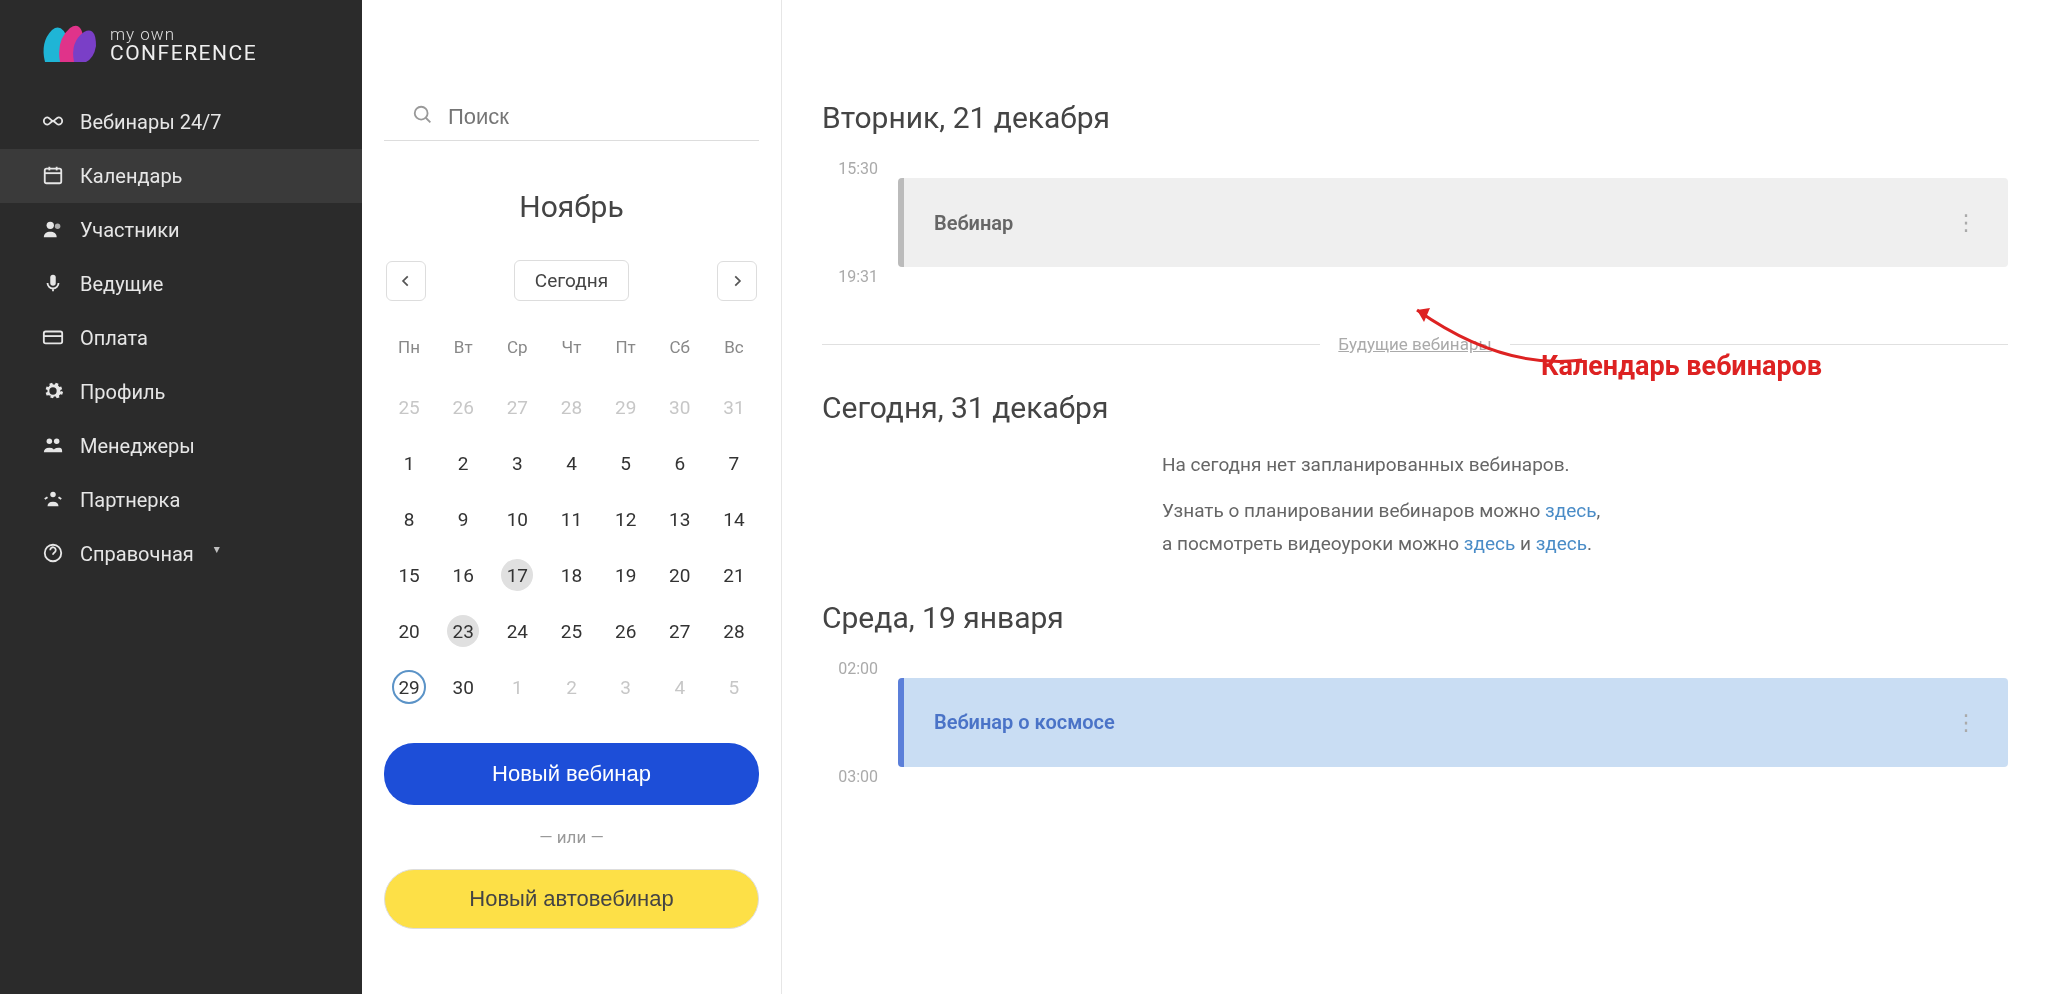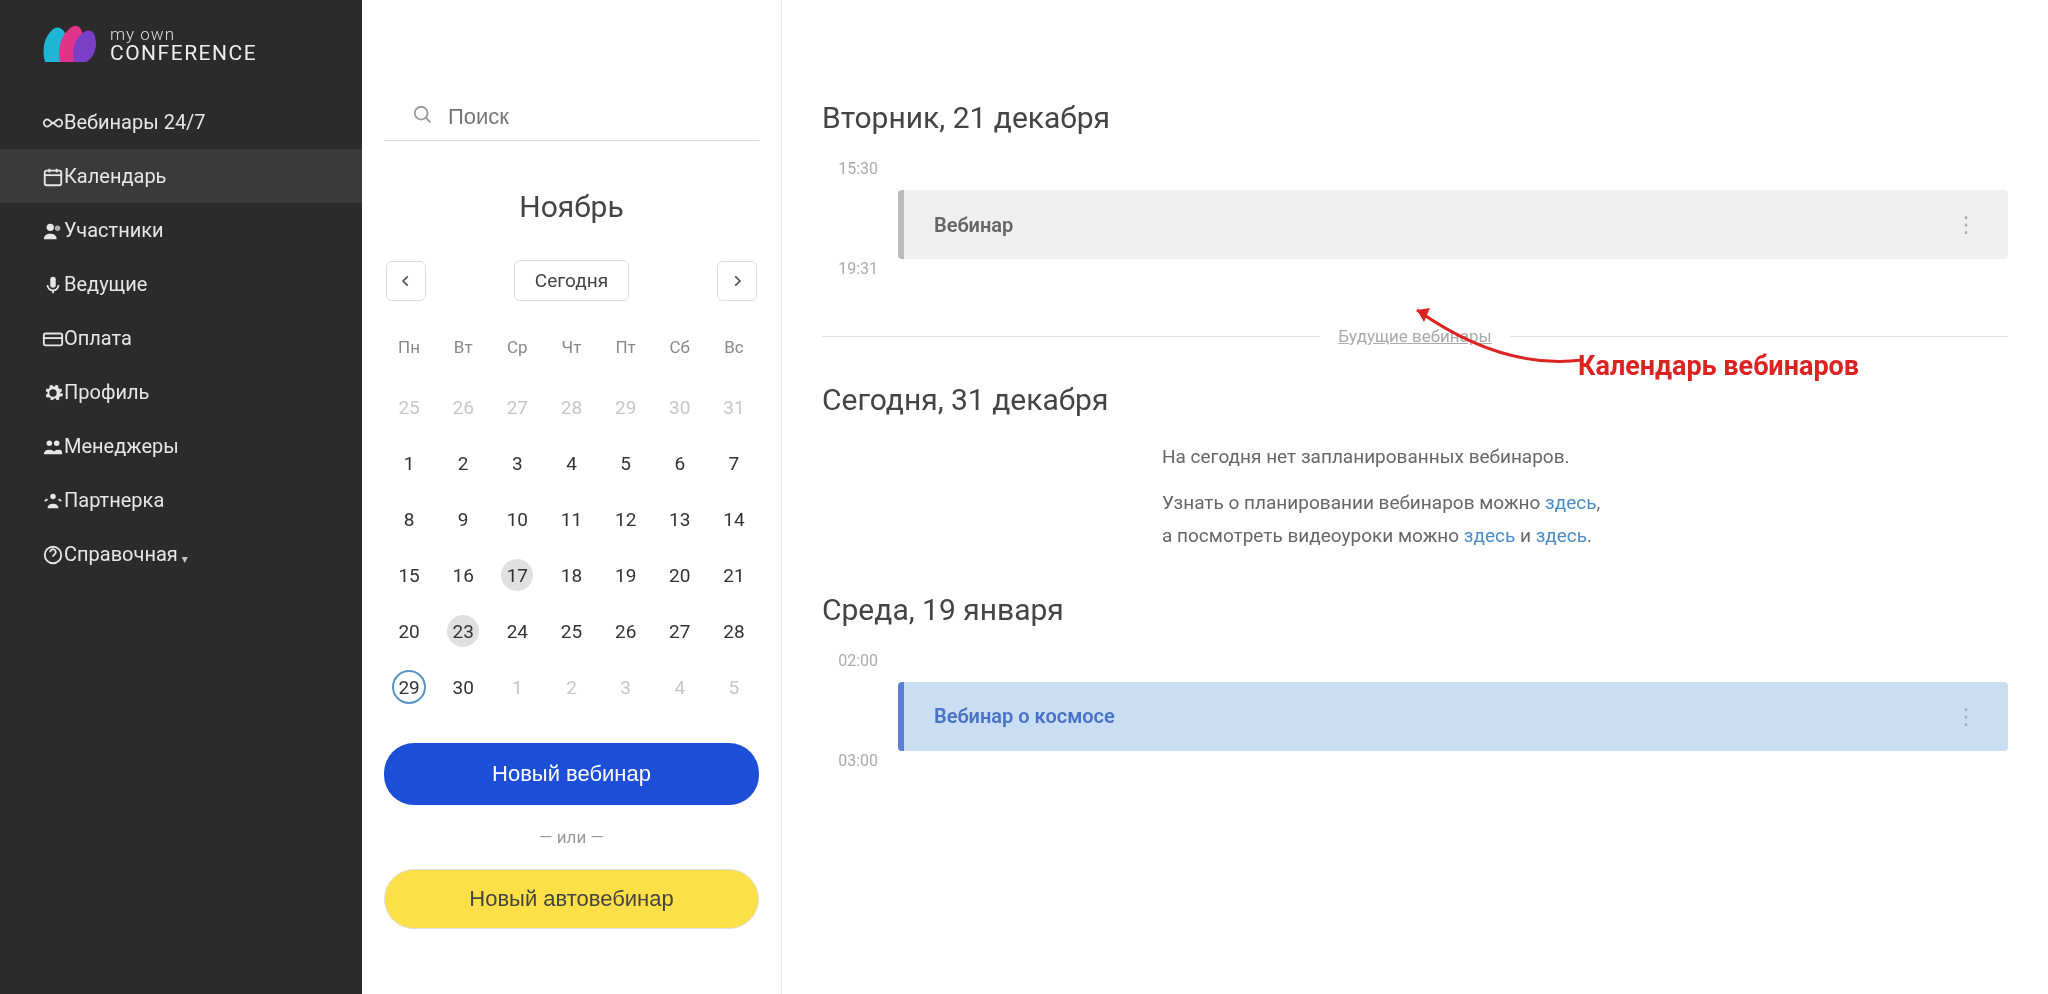--- a/index.html
+++ b/index.html
@@ -7,21 +7,21 @@
 .app { display: flex; height: 994px; width: 2048px; overflow: hidden; }
 
 
 .sidebar { width: 362px; background: #2b2b2b; color: #e6e6e6; display: flex; flex-direction: column; padding-top: 18px; }
 .logo { display: flex; align-items: center; padding: 4px 28px 22px 40px; }
 .logo-mark { width: 60px; height: 45px; margin-right: 10px; position: relative; }
 .logo-text { line-height: 1; }
 .logo-text .top { font-size: 17px; letter-spacing: 1px; font-weight: 300; color: #ddd; }
 .logo-text .bot { font-size: 21px; letter-spacing: 1.5px; font-weight: 400; color: #eee; }
 .nav { display: flex; flex-direction: column; margin-top: 6px; }
-.nav-item { display: flex; align-items: flex-end; padding: 15px 28px 15px 42px; font-size: 20px; color: #e6e6e6; cursor: pointer; }
+.nav-item { display: flex; align-items: flex-start; gap: 16px; padding: 15px 28px 15px 42px; font-size: 20px; color: #e6e6e6; cursor: pointer; }
 .nav-item.active { background: #3a3a3a; }
 .nav-item .nav-icon { width: 22px; height: 22px; display: flex; align-items: center; justify-content: center; color: #e6e6e6; }
 .nav-item .caret { margin-left: 4px; font-size: 12px; opacity: .8; }
 
 
 .cal-panel { width: 420px; background: #fff; border-right: 1px solid #e6e6e6; position: relative; padding-top: 38px; } 
 .search { display: flex; align-items: center; gap: 14px; padding: 66px 28px 10px 28px; border-bottom: 1px solid #ddd; margin: 0 22px; }
 .search input { border: none; outline: none; font-size: 22px; color: #888; width: 100%; background: transparent; }
 .search .search-icon { color: #999; }
 .month-name { text-align: center; font-size: 30px; color: #444; margin-top: 48px; font-weight: 400; }
@@ -41,34 +41,34 @@
 .new-auto-btn { margin: 22px 22px 0 22px; background: #fde047; color: #444; font-size: 22px; border: 1px solid #ddd; border-radius: 30px; padding: 16px 0; width: calc(100% - 44px); cursor: pointer; }
 
 
 .main { flex: 1; background: #fff; position: relative; overflow: hidden; }
 .main-inner { padding: 100px 40px 40px 40px; }
 .day-section { margin-bottom: 40px; }
 .day-title { font-size: 30px; color: #444; margin-bottom: 24px; }
 .time-col { display: flex; flex-direction: column; }
 .time-row { display: flex; align-items: center; gap: 20px; }
 .time-label { width: 56px; text-align: right; font-size: 16px; color: #aaa; }
-.event-card { flex: 1; background: #efefef; border-radius: 4px; padding: 22px 30px; border-left: 6px solid #bbb; display: flex; align-items: center; justify-content: space-between; margin-top: 12px; }
+.event-card { flex: 1; background: #efefef; border-radius: 4px; padding: 32px 30px; border-left: 6px solid #bbb; display: flex; align-items: center; justify-content: space-between; }
 .event-card.blue { background: #c9ddf3; border-left-color: #5b7fd9; }
 .event-title { font-size: 20px; font-weight: 600; color: #666; }
 .event-card.blue .event-title { color: #4a73c7; }
 .kebab { color: #aaa; font-size: 22px; cursor: pointer; letter-spacing: 1px; }
 .divider-line { display: flex; align-items: center; margin: 48px 0 36px 0; text-align: center; color: #aaa; font-size: 17px; }
 .divider-line::before, .divider-line::after { content: ""; flex: 1; border-top: 1px solid #e0e0e0; }
 .divider-line span { padding: 0 18px; text-decoration: underline; }
 .empty-msg { color: #666; font-size: 19px; line-height: 1.7; margin-left: 340px; margin-top: 20px; }
 .empty-msg a { color: #4a8cc7; text-decoration: none; cursor: pointer; }
 
 
 .annot { position: absolute; color: #d22; font-size: 27px; font-weight: 700; pointer-events: none; }
-.annot1 { left: 796px; top: 350px; }
+.annot1 { left: 759px; top: 350px; }
 .arrow-svg { position: absolute; pointer-events: none; }
 </style>
 </head>
 <body>
 
 <div class="app">
 
   <div class="sidebar">
     <div class="logo">
       <div class="logo-mark">

